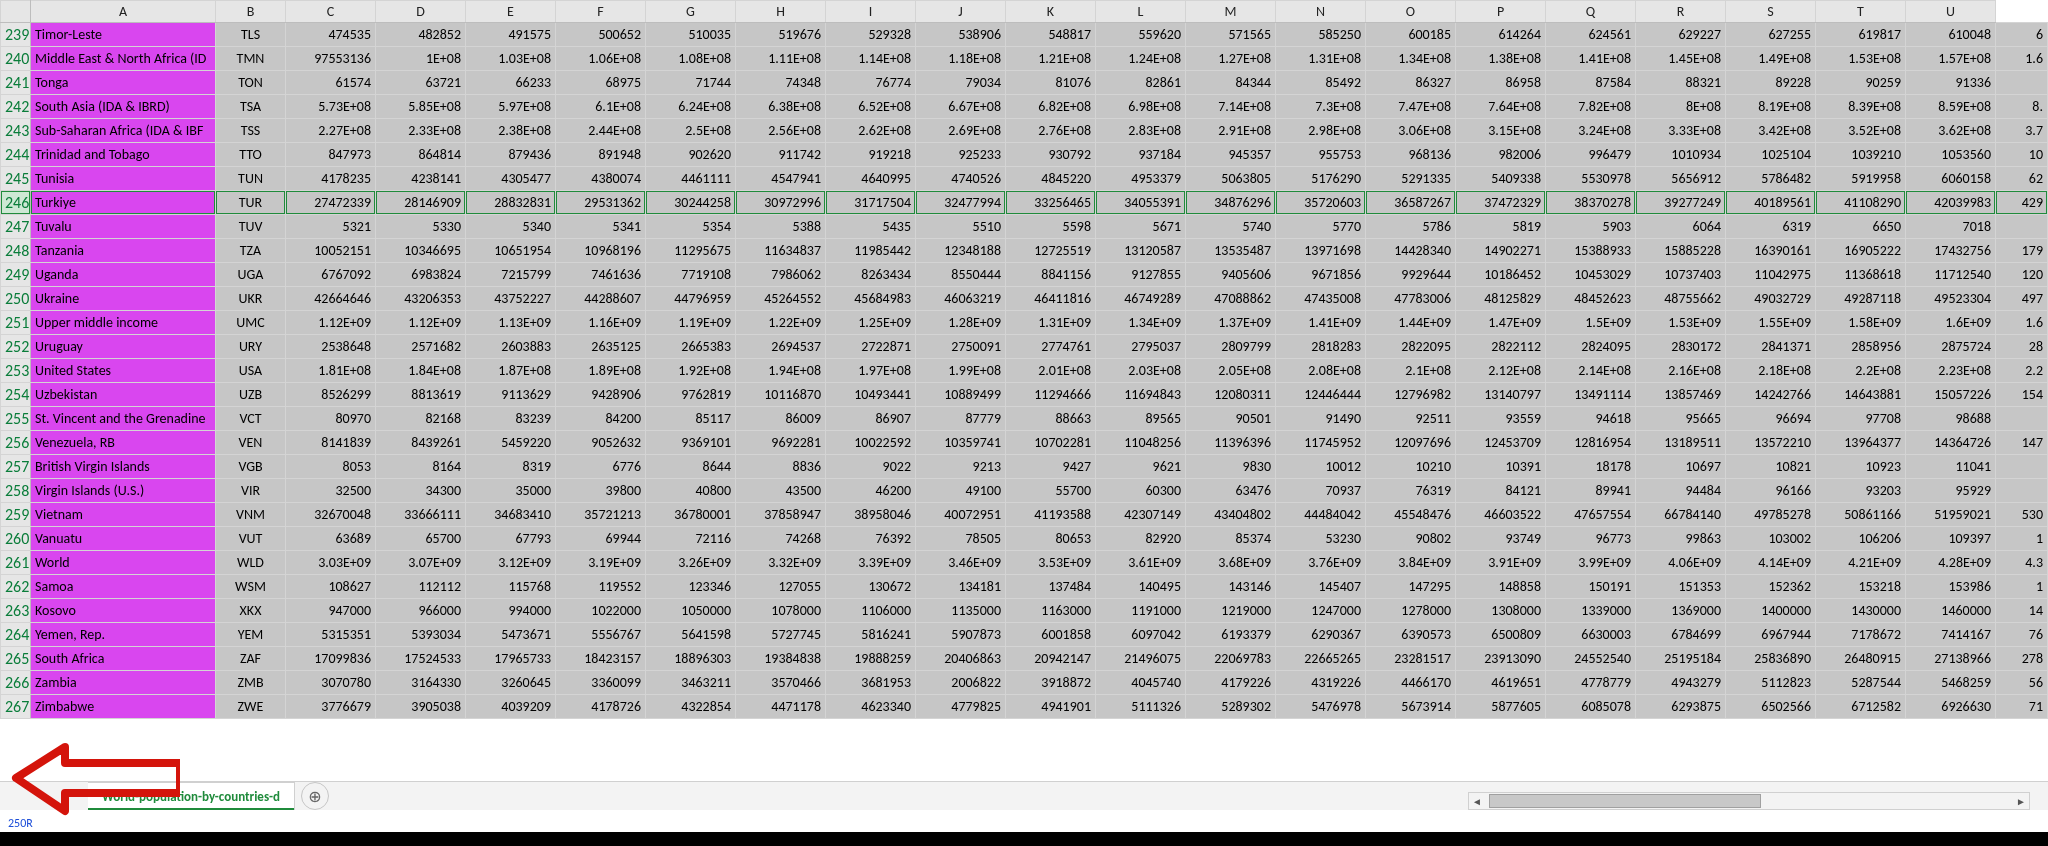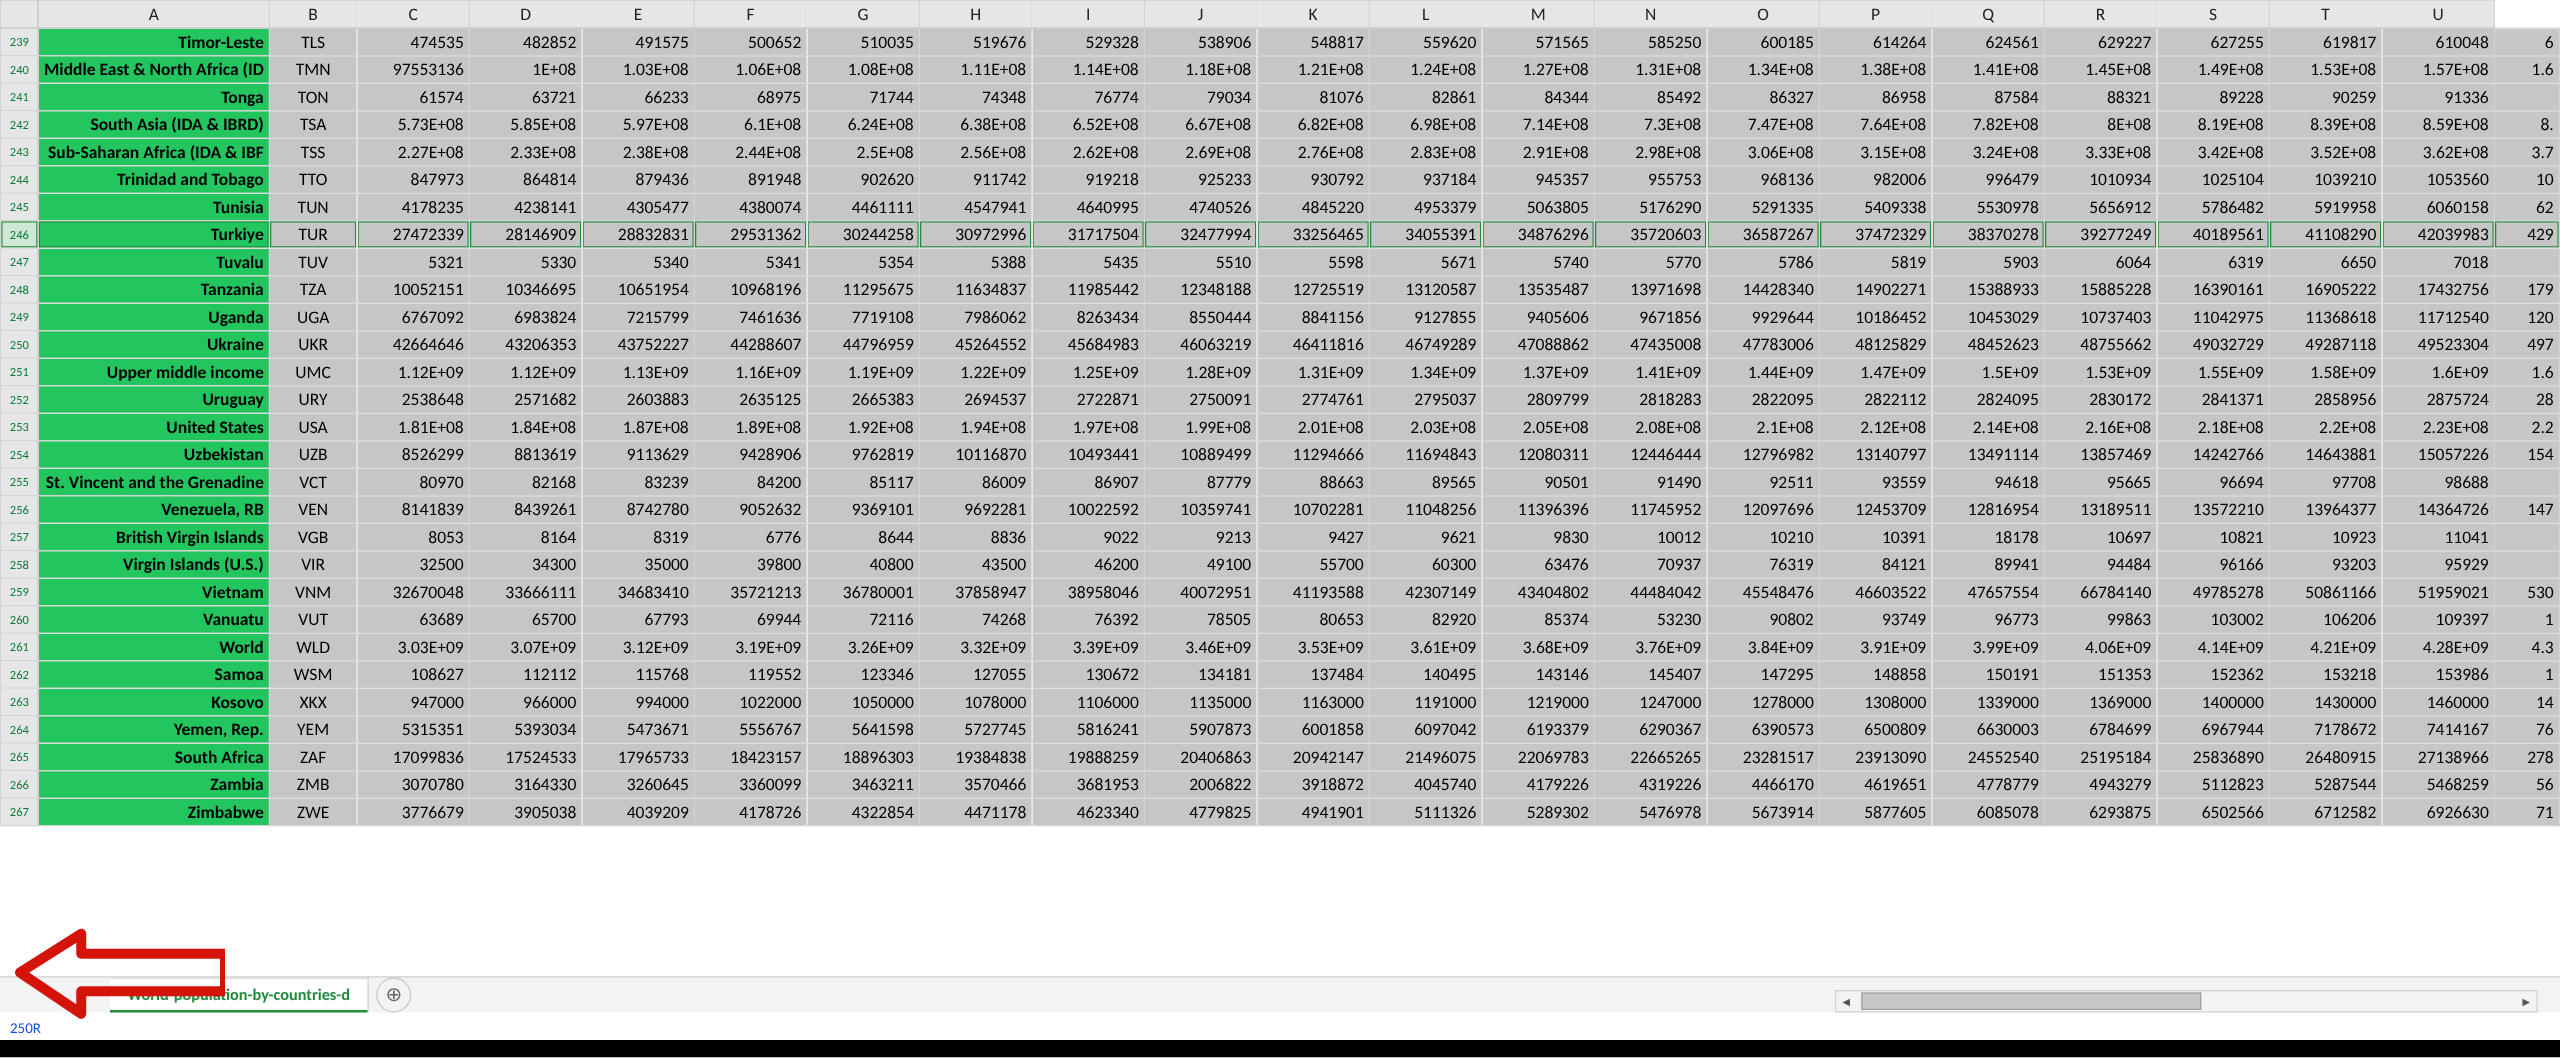--- a/index.html
+++ b/index.html
@@ -49,28 +49,28 @@
     background: #e6e6e6;
     border-right: 1px solid #bdbdbd;
   }
   
   tbody th.rowhdr {
     background: #e6e6e6;
     text-align: center;
     font-weight: 400;
     color: #0a7d3a;
     border-right: 1px solid #bdbdbd;
-    font-size: 10px;
+    font-size: 16px;
     width: 30px;
   }
   
   td.colA {
-    font-weight: 700;
-    text-align: right;
-    background: #22c55e;
+    font-weight: 400;
+    text-align: left;
+    background: #d946ef;
     width: 185px;
   }
   
   td.colB {
     text-align: center;
     background: #c6c6c6;
     width: 70px;
   }
   
   td.num {
@@ -662,21 +662,21 @@
           <td class="num">97708</td>
           <td class="num">98688</td>
           <td class="num"></td>
         </tr>
         <tr>
           <th class="rowhdr">256</th>
           <td class="colA">Venezuela, RB</td>
           <td class="colB">VEN</td>
           <td class="num">8141839</td>
           <td class="num">8439261</td>
-          <td class="num">8742780</td>
+          <td class="num">5459220</td>
           <td class="num">9052632</td>
           <td class="num">9369101</td>
           <td class="num">9692281</td>
           <td class="num">10022592</td>
           <td class="num">10359741</td>
           <td class="num">10702281</td>
           <td class="num">11048256</td>
           <td class="num">11396396</td>
           <td class="num">11745952</td>
           <td class="num">12097696</td>

